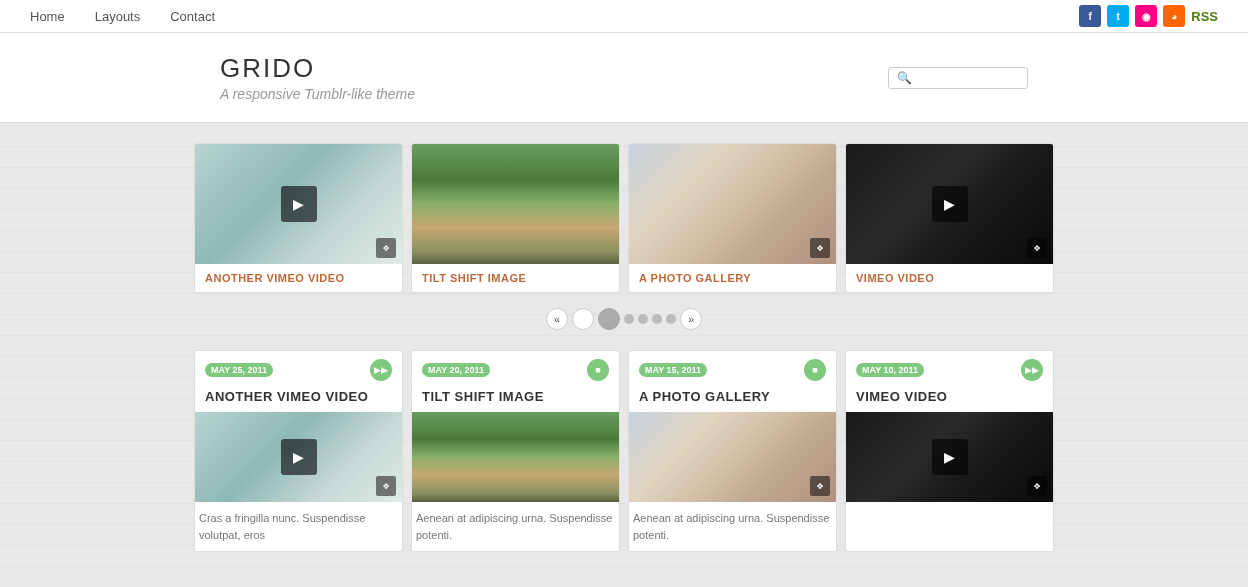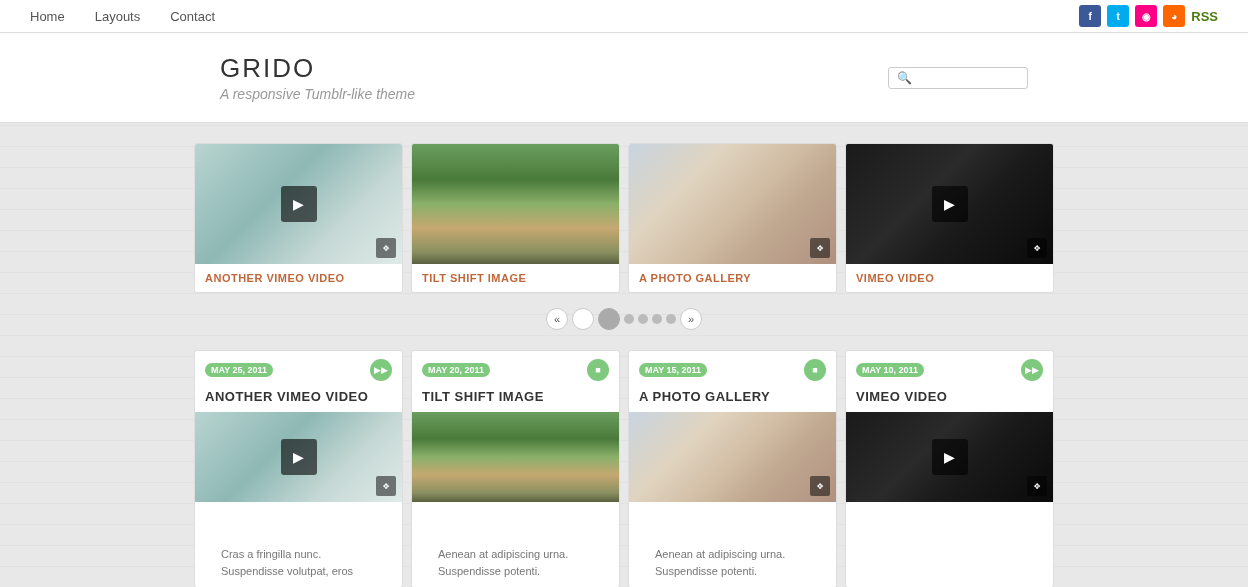--- a/index.html
+++ b/index.html
@@ -258,25 +258,24 @@
       color: #333;
       text-transform: uppercase;
       letter-spacing: 0.5px;
     }
     .list-card-thumb {
       width: 100%;
       height: 90px;
       position: relative;
     }
     .list-card-desc {
-      padding: 8px 26px;
+      padding: 8px 4px;
       font-size: 11px;
       color: #777;
       line-height: 1.5;
-      margin-top: 36px;
     }
   </style>
 </head>
 <body>
 
 <nav class="top-nav">
   <div class="nav-links">
     <a href="#">Home</a>
     <a href="#">Layouts</a>
     <a href="#">Contact</a>

